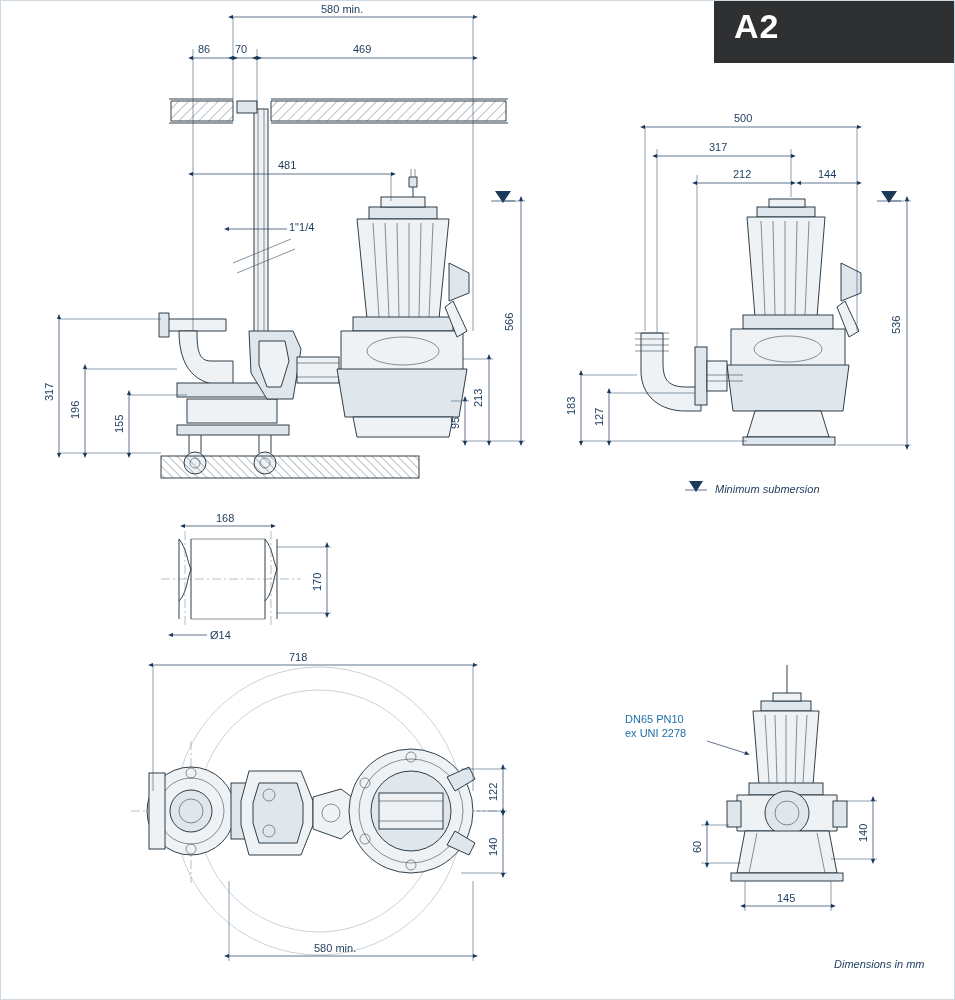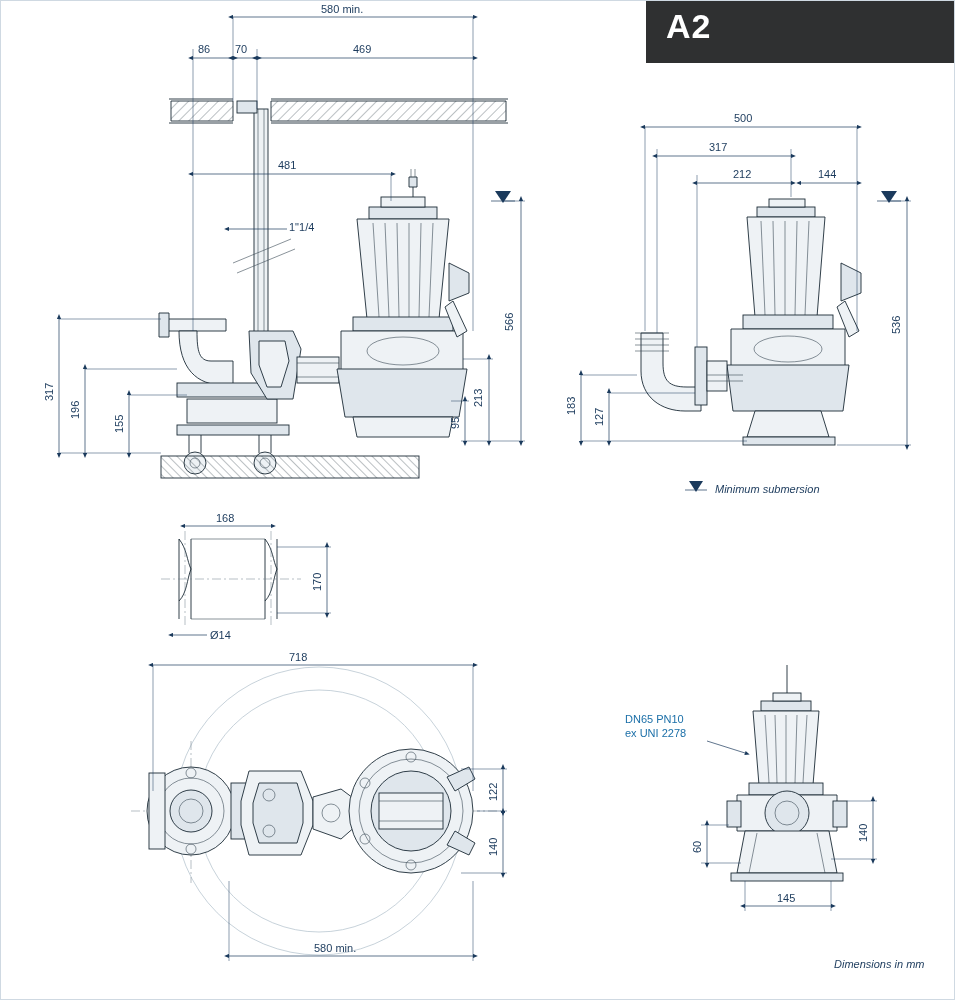--- a/index.html
+++ b/index.html
@@ -17,21 +17,21 @@
     background: #ffffff;
     overflow: hidden;
     border: 1px solid #cfd9e2;
     box-sizing: border-box;
   }
   
   .corner-tag {
     position: absolute;
     top: 0;
     right: 0;
-    width: 308px;
+    width: 240px;
     height: 62px;
     background: #2f3031;
   }
   .corner-tag .tag-text {
     position: absolute;
     left: 20px;
     top: 6px;
     color: #ffffff;
     font-size: 34px;
     font-weight: bold;

